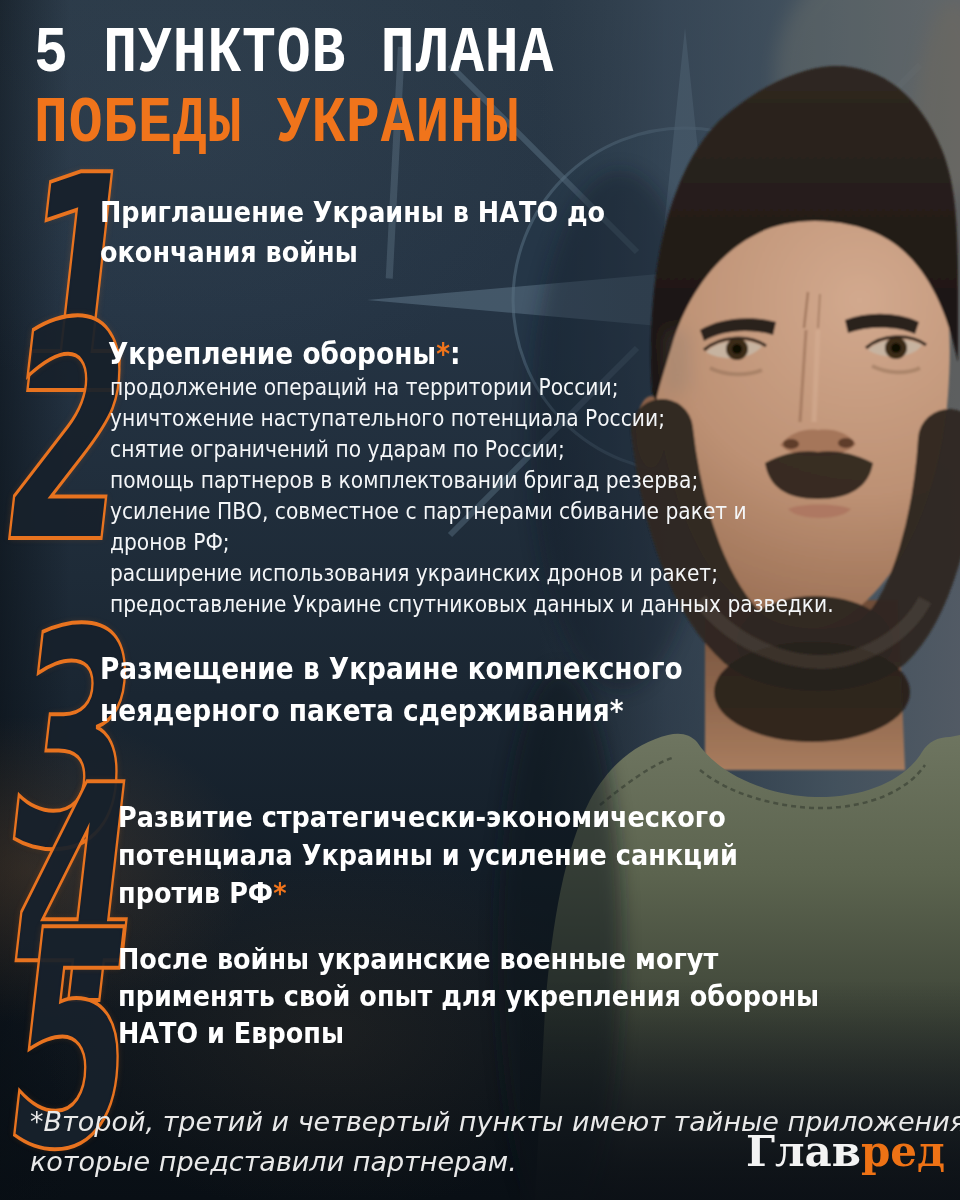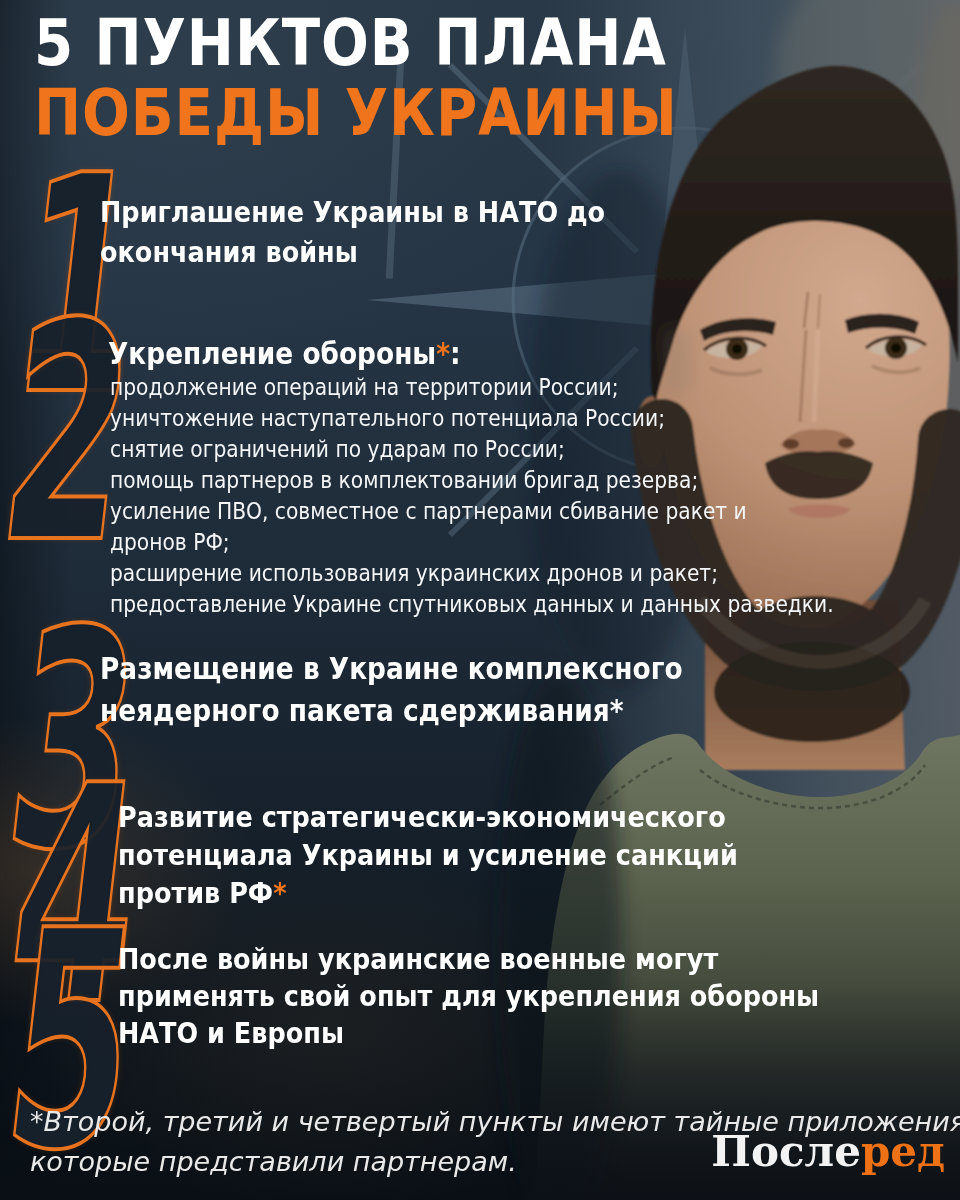--- a/index.html
+++ b/index.html
@@ -158,21 +158,21 @@
 
       <path d="M535,1200 L545,1010 C552,920 565,850 590,800 C612,760 640,742 668,735
                C680,732 690,734 697,742 C715,770 760,795 815,797 C865,798 905,780 922,752
                C928,742 938,737 950,737 L960,735 L960,1200 Z" fill="url(#shirtGrad)"></path>
       <path d="M600,805 C640,772 660,762 672,758 M700,770 C730,795 780,808 820,808 C870,808 908,790 925,765" fill="none" stroke="#3c4336" stroke-width="2.5" stroke-dasharray="5,4" opacity=".7"></path>
       <ellipse cx="560" cy="950" rx="62" ry="280" fill="#0e141a" opacity=".5" filter="url(#blur8)"></ellipse>
       <rect x="520" y="980" width="440" height="220" fill="url(#fadeDown)"></rect>
     </g>
   </svg>
 
-  <div class="txt" style="left:34px;top:8px;">
+  <div class="txt" style="left:34px;top:19px;font-family:Liberation Mono, monospace;">
     <span class="title-line cond line">5 ПУНКТОВ ПЛАНА</span>
     <span class="title-line title-orange cond line">ПОБЕДЫ УКРАИНЫ</span>
   </div>
 
   <div class="num" style="left:20px;top:170px;">1</div>
   <div class="num" style="left:8px;top:318px;">2</div>
   <div class="num" style="left:14px;top:625px;">3</div>
   <div class="num" style="left:16px;top:780px;">4</div>
   <div class="num" style="left:12px;top:925px;">5</div>
 
@@ -211,16 +211,16 @@
     <span class="line">применять свой опыт для укрепления обороны</span>
     <span class="line">НАТО и Европы</span>
   </div>
 
   <div class="txt footnote" style="left:30px;top:1102px;">
     <span class="line">*Второй, третий и четвертый пункты имеют тайные приложения,</span>
     <span class="line">которые представили партнерам.</span>
   </div>
 
   <div class="logo">
-    <span class="l1">После</span><span class="l2">ред</span>
+    <span class="l1">Глав</span><span class="l2">ред</span>
   </div>
 
 </div>
 
 </body></html>

